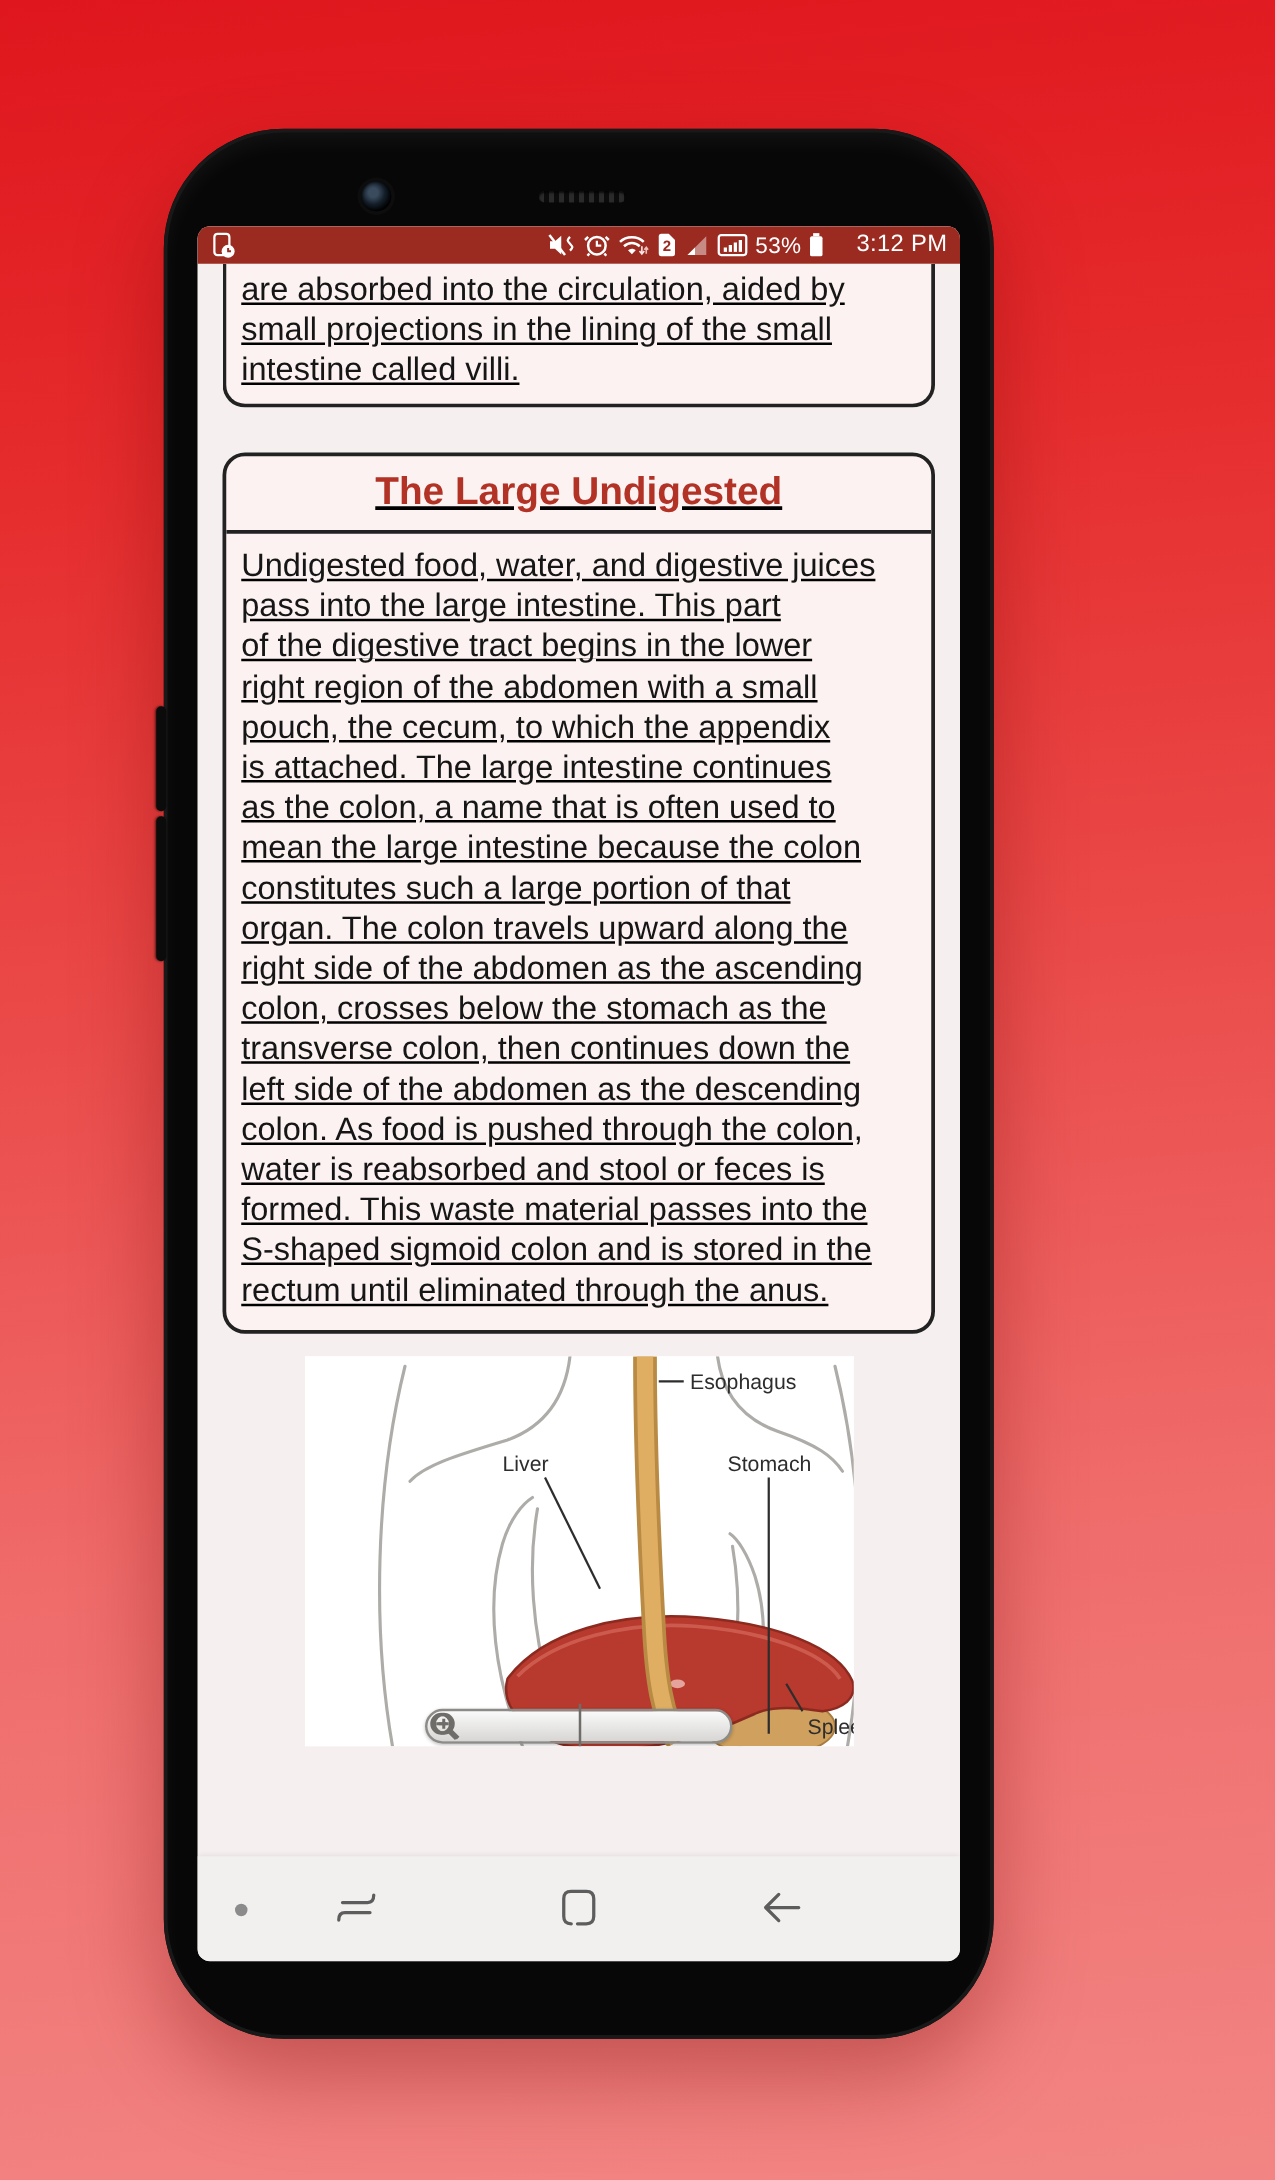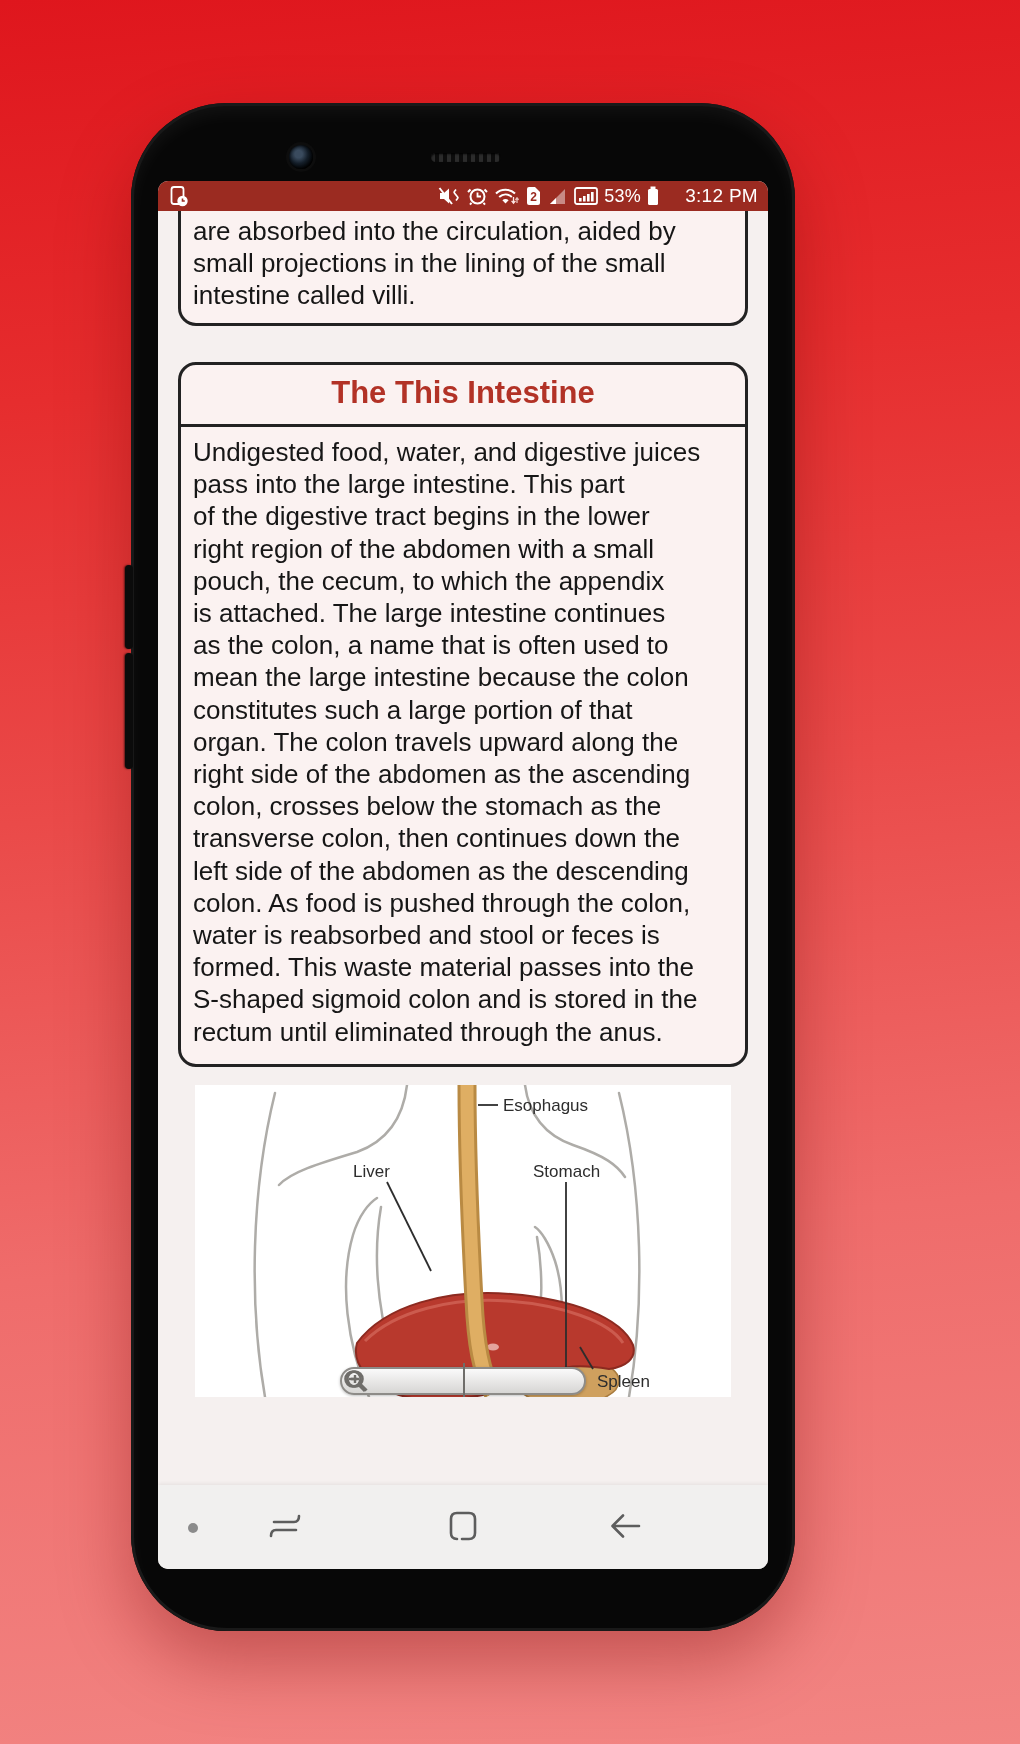--- a/index.html
+++ b/index.html
@@ -55,21 +55,21 @@
     height:88px; background:#c23a2b; flex:0 0 auto;
     display:flex; align-items:center; padding:0 24px;
     box-shadow:0 3px 7px rgba(0,0,0,.28); position:relative; z-index:5;
   }
   .back-btn { width:36px; height:36px; cursor:pointer; flex:0 0 auto; }
   .appbar-title {
     color:#fff; font-size:31px; font-weight:bold; margin-left:54px; letter-spacing:.3px;
   }
 
   
-  .content { flex:1 1 auto; position:relative; padding:0 20px; overflow:hidden; }
+  .content { flex:1 1 auto; position:relative; padding:0 20px; overflow:hidden;text-decoration:underline; }
 
   .card {
     background:#fbf2f1; border:3px solid #222222; border-radius:18px;
     color:#161616;
   }
   .card-intro {
     border-top:none; border-radius:0 0 18px 18px;
     padding:4px 12px 12px 12px;
     font-size:26px; line-height:32px; white-space:pre-line;
   }
@@ -77,21 +77,21 @@
   .card-main .card-title {
     text-align:center; color:#b23226; font-weight:bold; font-size:31px;
     padding:10px 0 13px 0; border-bottom:3px solid #222222;
   }
   .card-main .card-body {
     padding:9px 28px 16px 12px; font-size:26px; line-height:32.2px; white-space:pre-line;
   }
 
   
   .figure {
-    margin:18px auto 0 auto; width:536px; height:312px; background:#ffffff;
+    margin:18px auto 0 auto; width:439px; height:312px; background:#ffffff;
     position:relative; overflow:hidden;
   }
   .figure svg { position:absolute; left:0; top:0; }
   .fig-label { font-size:17px; fill:#2d2d2d; font-family:"Liberation Sans",sans-serif; }
 
   
   .zoom-pill {
     position:absolute; left:50%; bottom:2px; transform:translateX(-50%);
     width:246px; height:28px; border-radius:15px;
     background:linear-gradient(#fafafa, #d7d6d4);
@@ -187,21 +187,21 @@
     </div>
 
 
     <div class="content">
 
       <div class="card card-intro">are absorbed into the circulation, aided by
 small projections in the lining of the small
 intestine called villi.</div>
 
       <div class="card card-main">
-        <div class="card-title">The This Intestine</div>
+        <div class="card-title">The Large Undigested</div>
         <div class="card-body">Undigested food, water, and digestive juices
 pass into the large intestine. This part
 of the digestive tract begins in the lower
 right region of the abdomen with a small
 pouch, the cecum, to which the appendix
 is attached. The large intestine continues
 as the colon, a name that is often used to
 mean the large intestine because the colon
 constitutes such a large portion of that
 organ. The colon travels upward along the

